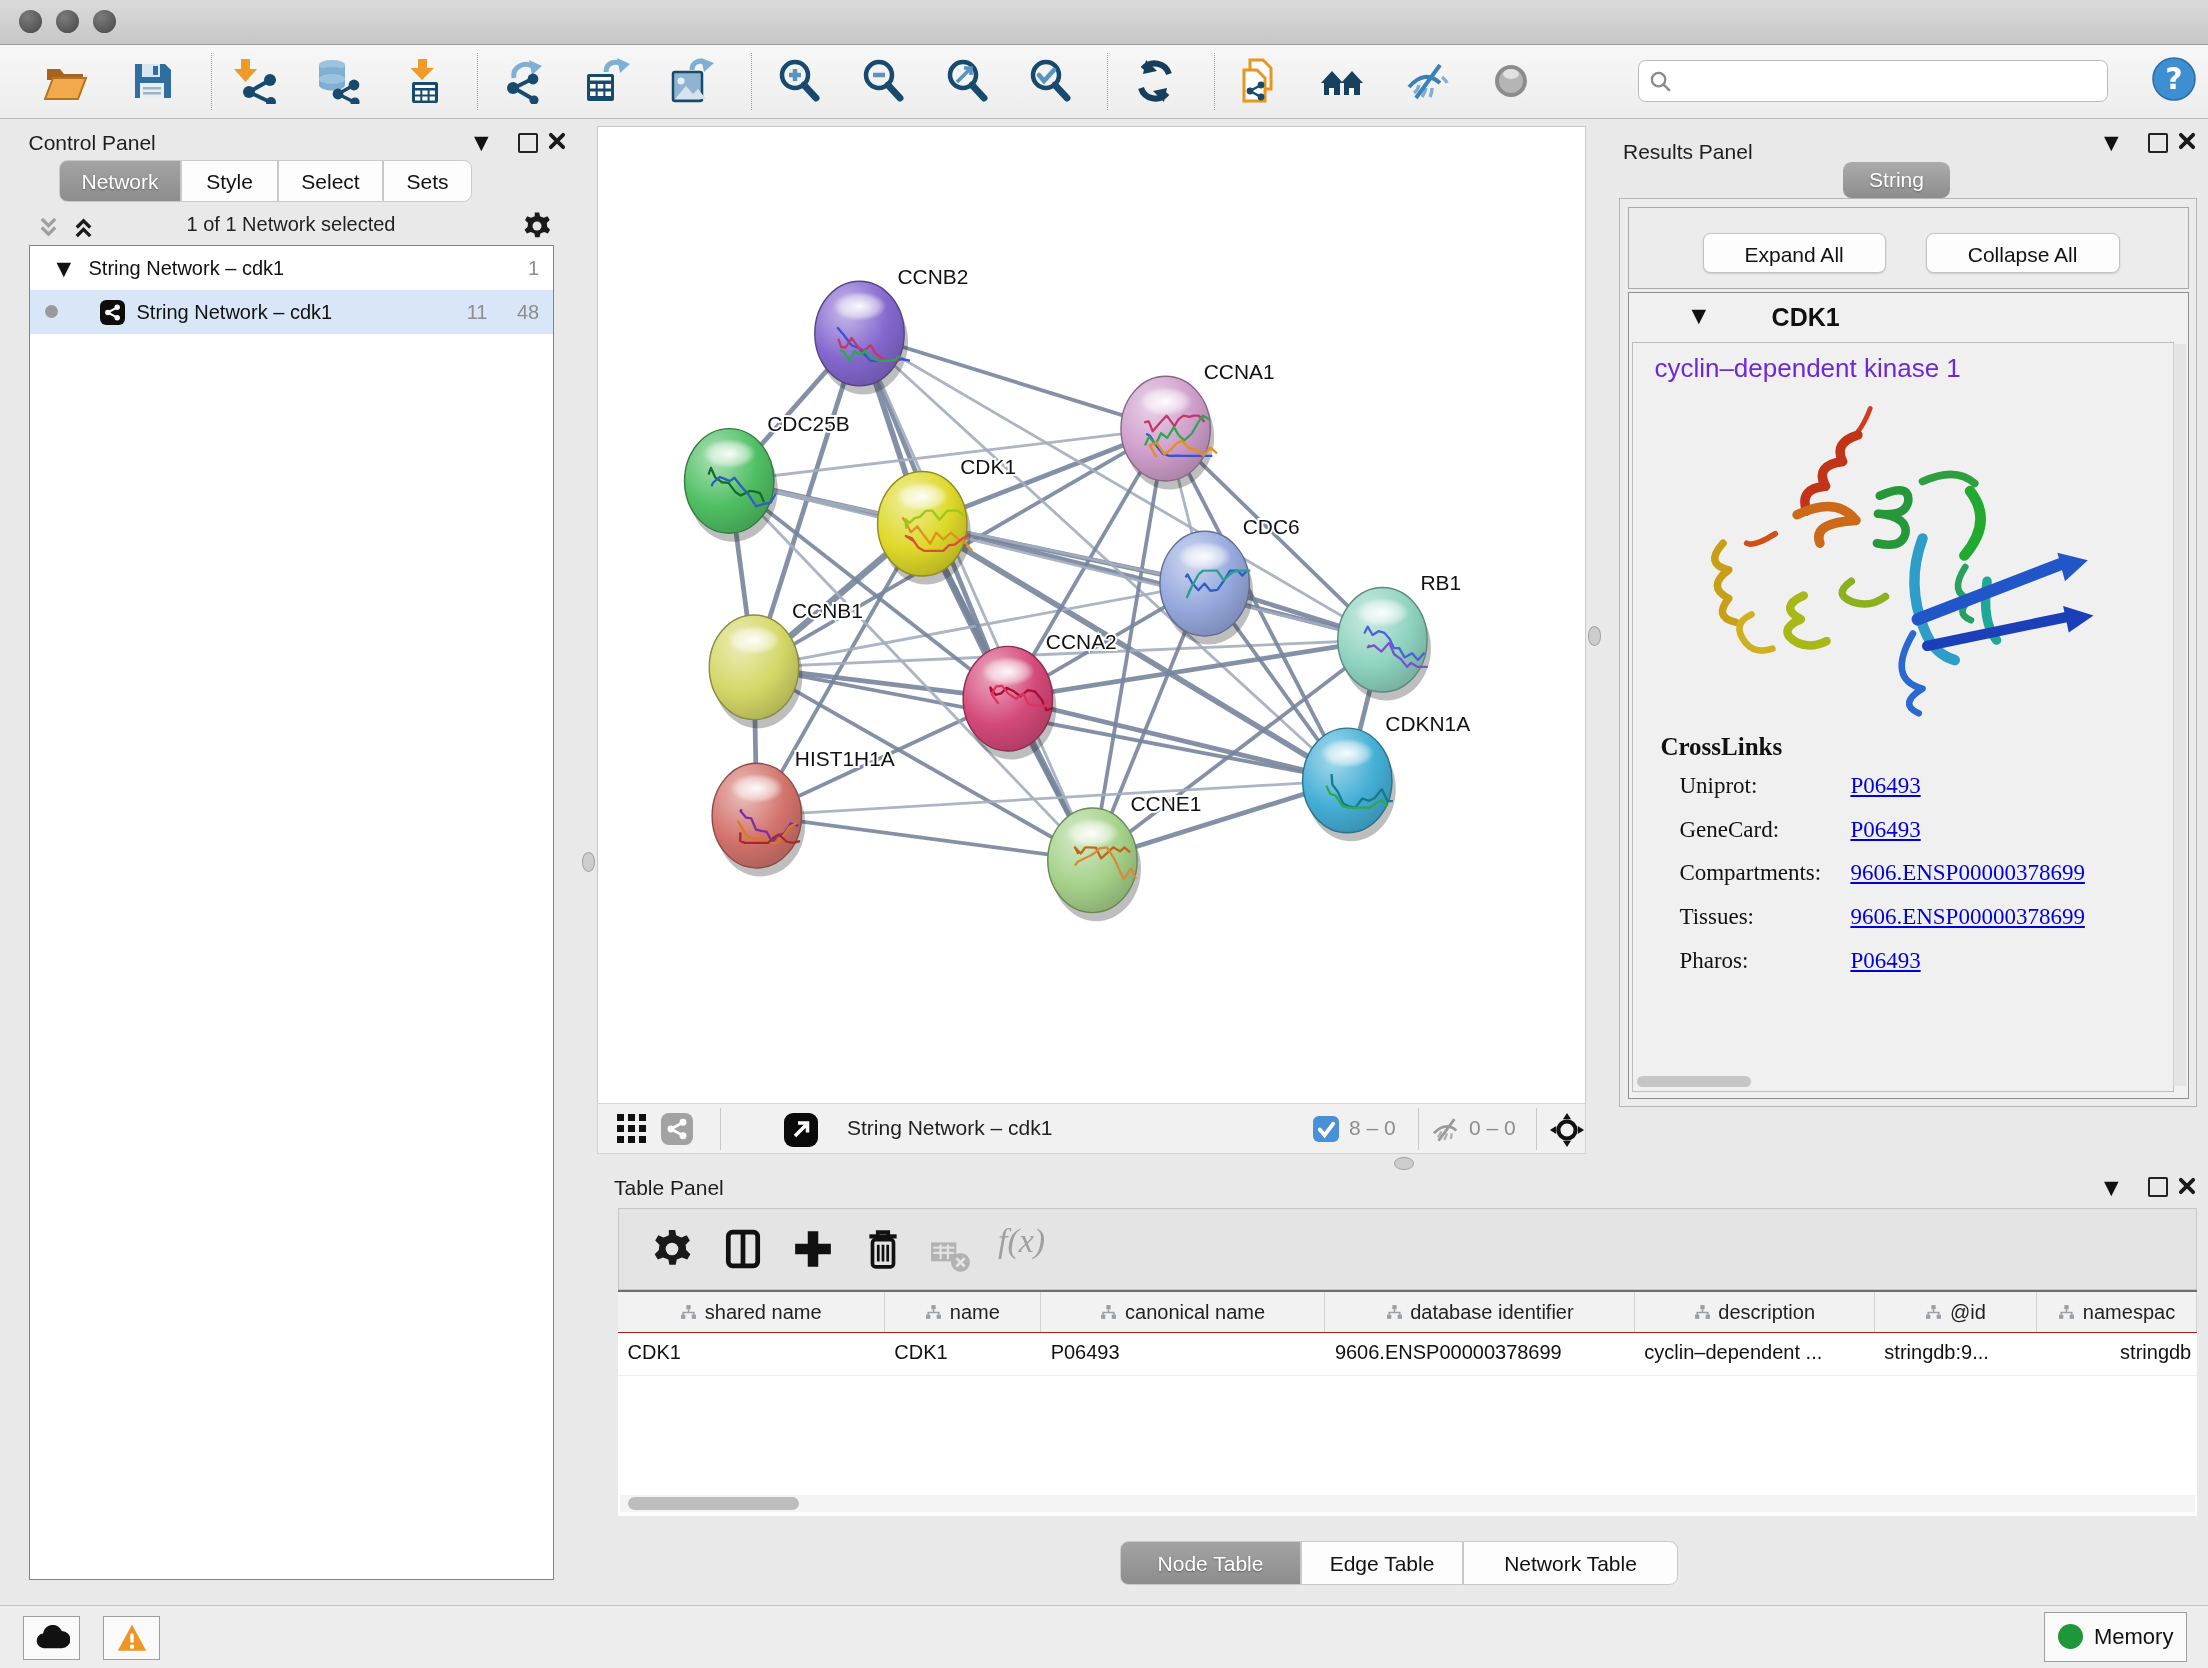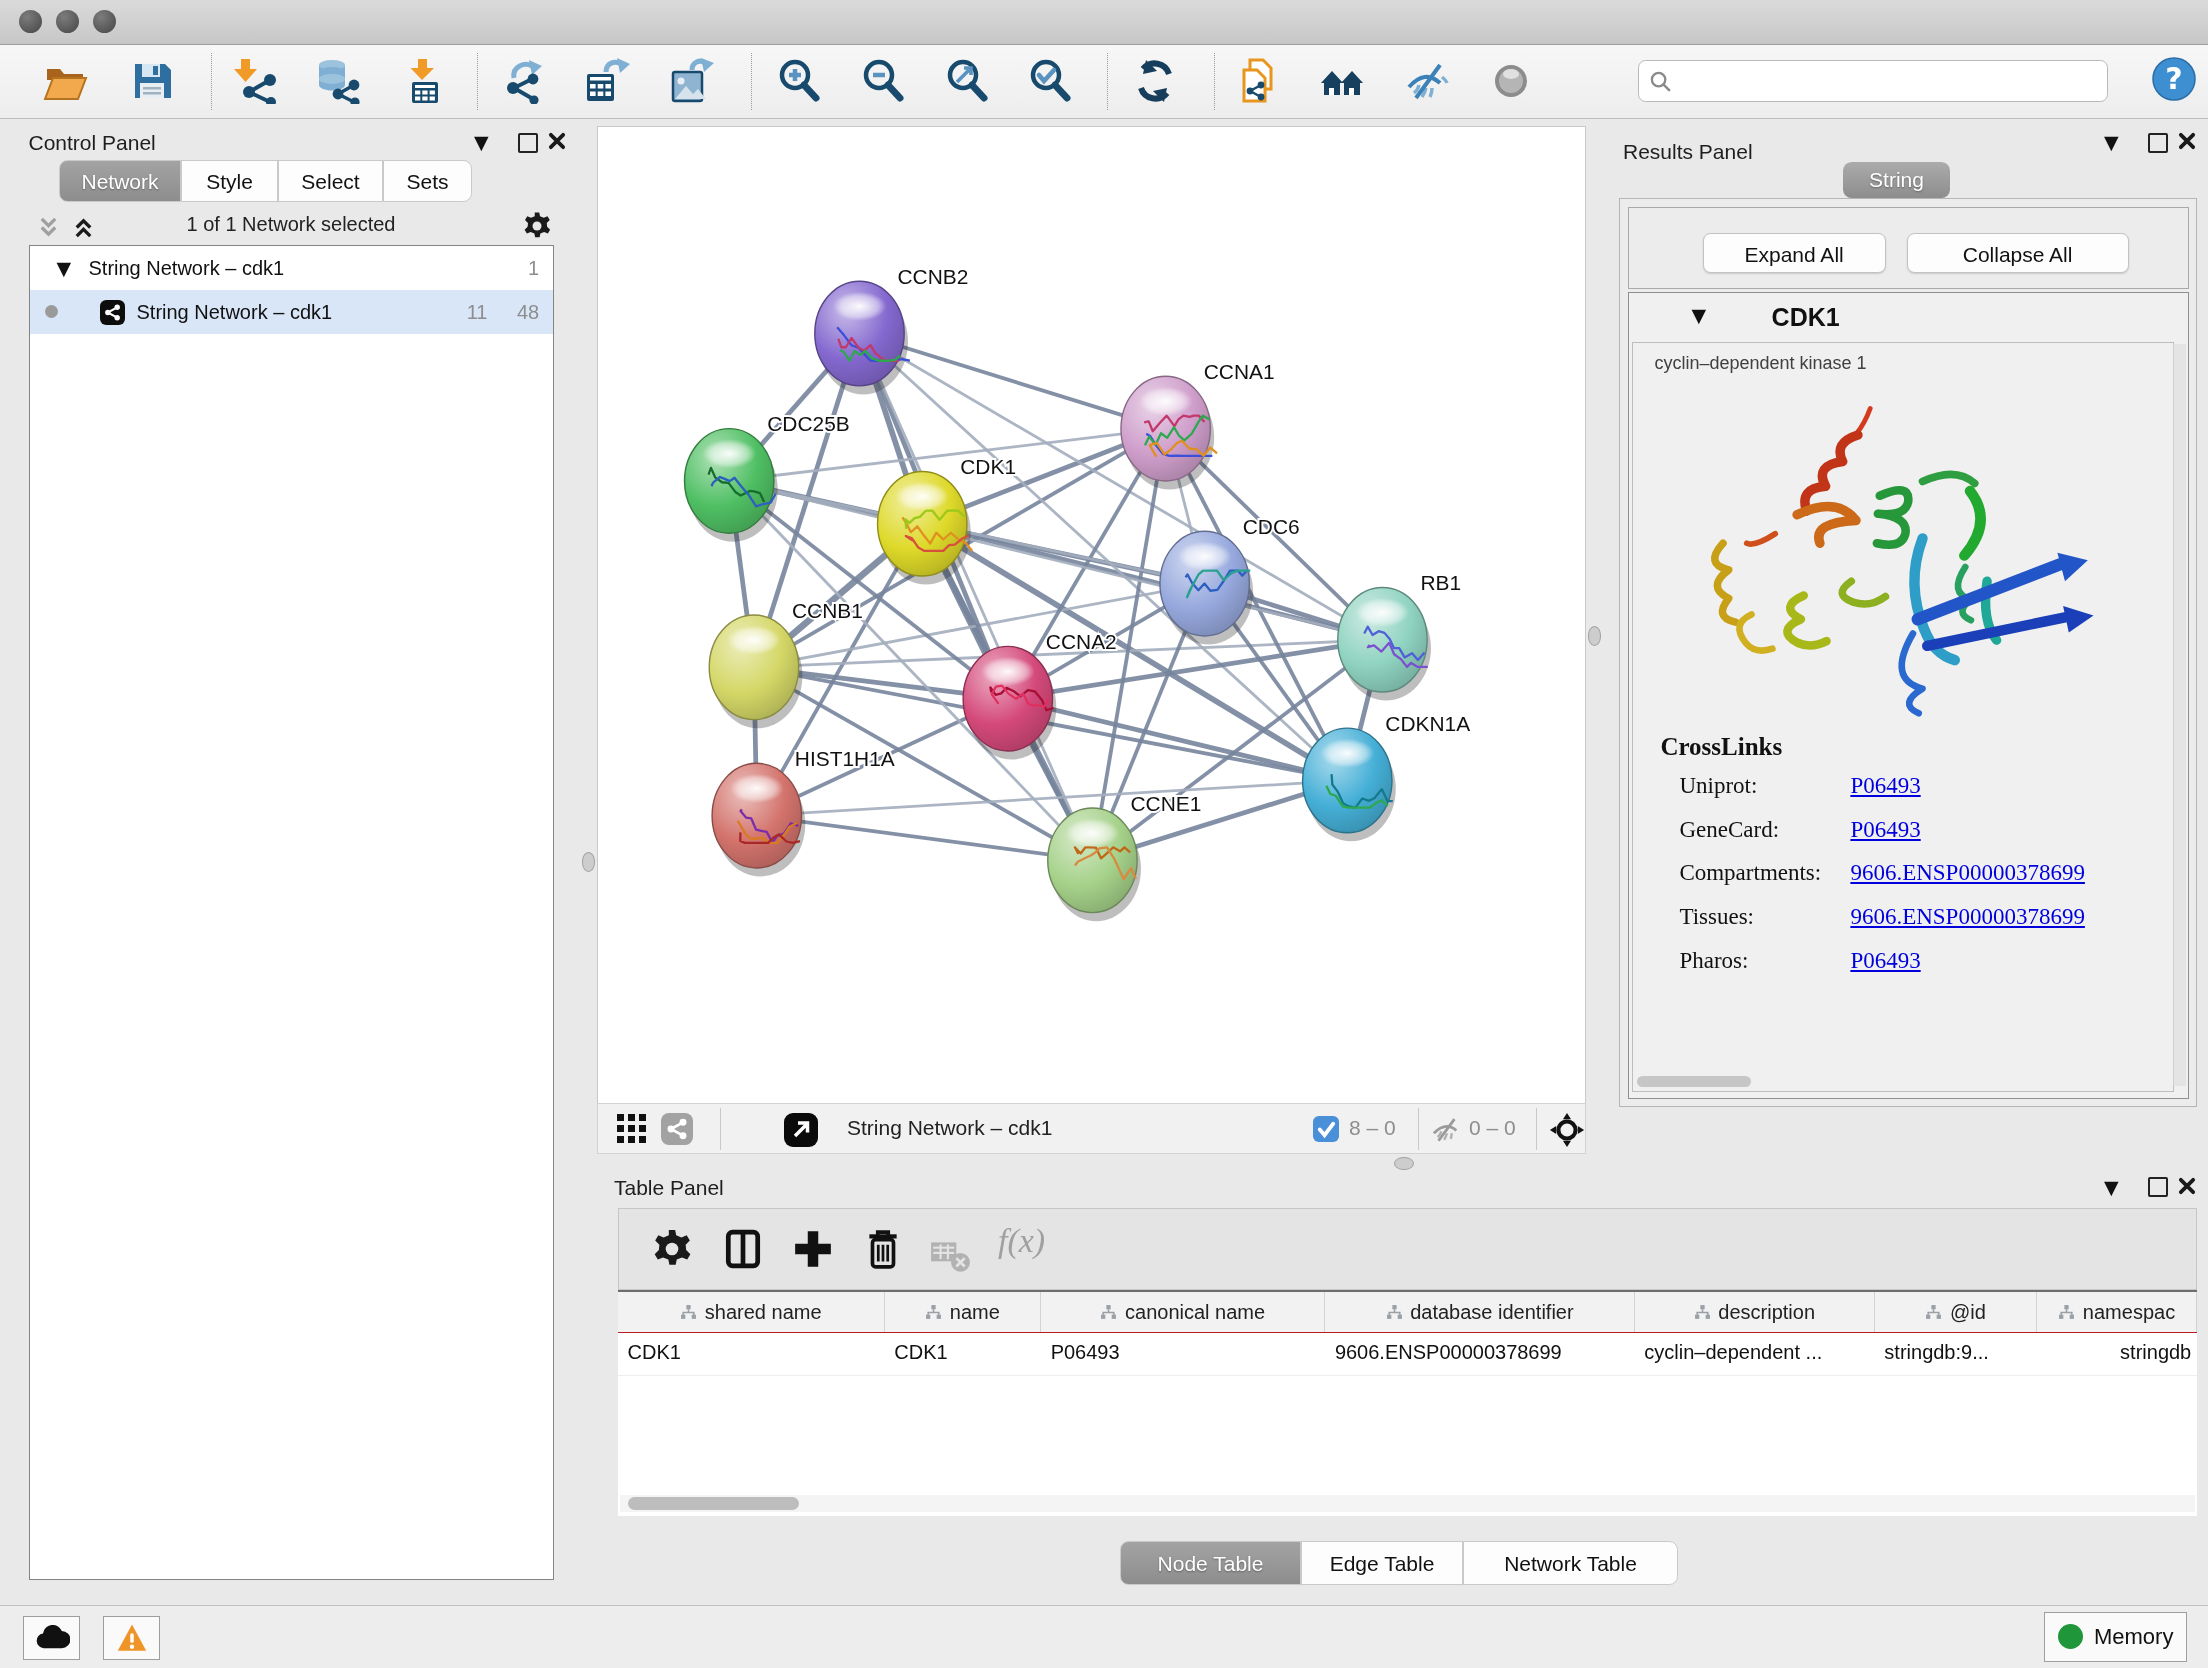--- a/index.html
+++ b/index.html
@@ -46,21 +46,21 @@
   .split-dot.h{width:18px;height:11.4px;}
   
   #rp-pill{left:1843px;top:162px;width:107px;height:36px;line-height:36px;text-align:center;color:#fff;font-size:21px;background:linear-gradient(#ababab,#8d8d8d);border-radius:8.6px;text-shadow:0 1px 1.9px rgba(0,0,0,.35);}
   #rp-outer{left:1619px;top:198px;width:578px;height:909px;background:#ececec;border:1px solid #b5b5b5;box-sizing:border-box;}
   #rp-expandbox{left:7.6px;top:7.6px;width:561px;height:82px;border:1px solid #a9a9a9;background:#ececec;box-sizing:border-box;}
   .rpbtn{position:absolute;top:25px;height:40px;line-height:40px;text-align:center;background:#fdfdfd;border:1px solid #c2c2c2;border-radius:7.6px;font-size:21px;color:#111;box-shadow:0 1px 1.9px rgba(0,0,0,.15);}
   #rp-entry{left:7.6px;top:93px;width:561px;height:807px;border:1px solid #8f8f8f;background:#f0f0f0;box-sizing:border-box;}
   #rp-entry-head{position:relative;width:100%;height:49px;}
   #rp-gene{position:absolute;left:143px;top:9.5px;font-size:25px;font-weight:bold;color:#111;}
   #rp-entry-body{position:absolute;left:3.8px;top:49px;width:540px;height:748px;border:1px solid #bdbdbd;background:#f0f0f0;overflow:hidden;}
-  #rp-desc{position:absolute;left:21px;top:9.5px;font-size:18px;color:#404040;}
+  #rp-desc{position:absolute;left:21px;top:9.5px;font-size:26px;color:#6d28d9;}
   #structure{position:absolute;left:52px;top:48px;}
   #xl-title{position:absolute;left:27px;top:390px;font-family:"Liberation Serif",serif;font-weight:bold;font-size:25px;color:#111;}
   .xlrow{position:absolute;left:46px;font-family:"Liberation Serif",serif;font-size:23px;color:#111;width:485px;}
   .xlrow a{position:absolute;left:171px;color:#0000dd;text-decoration:underline;}
   #rp-scroll{position:absolute;right:1.9px;top:51px;width:11.4px;height:742px;background:#e4e4e4;border-left:1px solid #d0d0d0;}
   #rp-hthumb{position:absolute;left:3.8px;bottom:3.8px;width:114px;height:11.4px;background:#c6c6c6;border-radius:5.7px;}
   
   #tp-toolbar{left:618px;top:1208px;width:1579px;height:82px;background:#e4e4e4;border:1px solid #c6c6c6;box-sizing:border-box;}
   .tpi{position:absolute;top:19px;width:42px;height:42px;}
   .tpi svg{width:100%;height:100%;}
@@ -543,21 +543,21 @@
 <span class="abs pico flo" style="left:2148px;top:133px"></span>
 <span class="abs pico xico" style="left:2178px;top:132px"><svg viewBox="0 0 19 19">
       <path d="M3 3l13 13M16 3L3 16" stroke="#1a1a1a" stroke-width="4" stroke-linecap="round"></path>
     </svg></span>
 
 <div id="rp-pill" class="abs">String</div>
 
 <div id="rp-outer" class="abs">
   <div id="rp-expandbox" class="abs">
     <button class="rpbtn" style="left:74px;width:183px">Expand All</button>
-    <button class="rpbtn" style="left:278px;width:222px">Collapse All</button>
+    <button class="rpbtn" style="left:297px;width:194px">Collapse All</button>
   </div>
   <div id="rp-entry" class="abs">
     <div id="rp-entry-head">
       <span class="abs tri" style="left:63px;top:11.4px">▼</span>
       <span id="rp-gene">CDK1</span>
     </div>
     <div id="rp-entry-body">
       <div id="rp-desc">cyclin–dependent kinase 1</div>
       <svg id="structure" width="418" height="333" viewBox="0 0 440 350">
         <g fill="none" stroke-linecap="round" stroke-linejoin="round">

